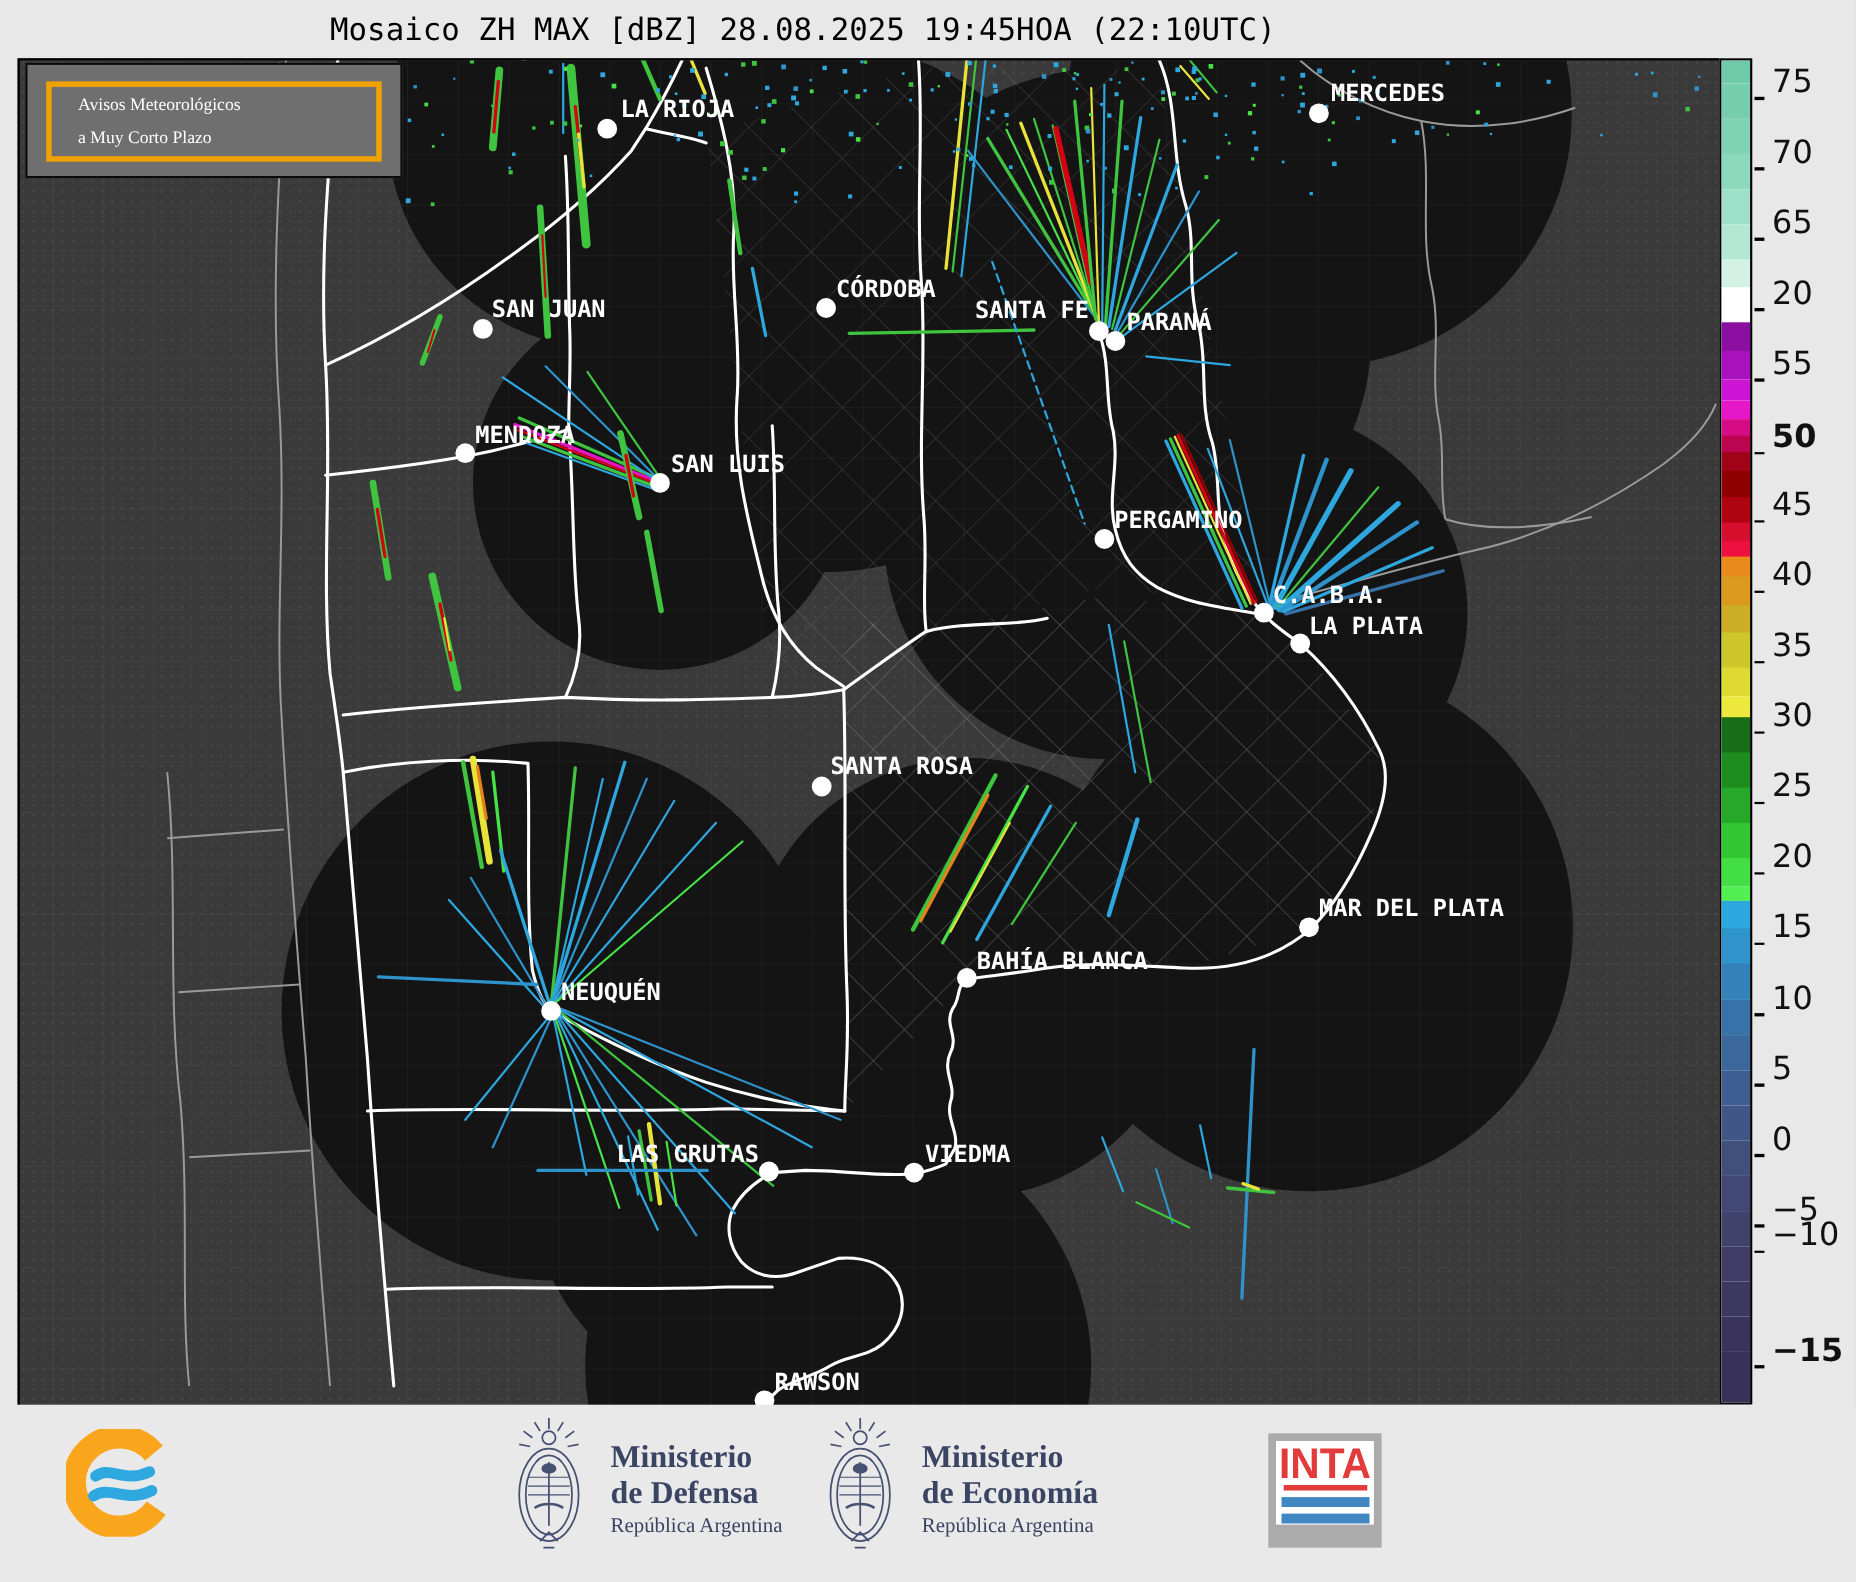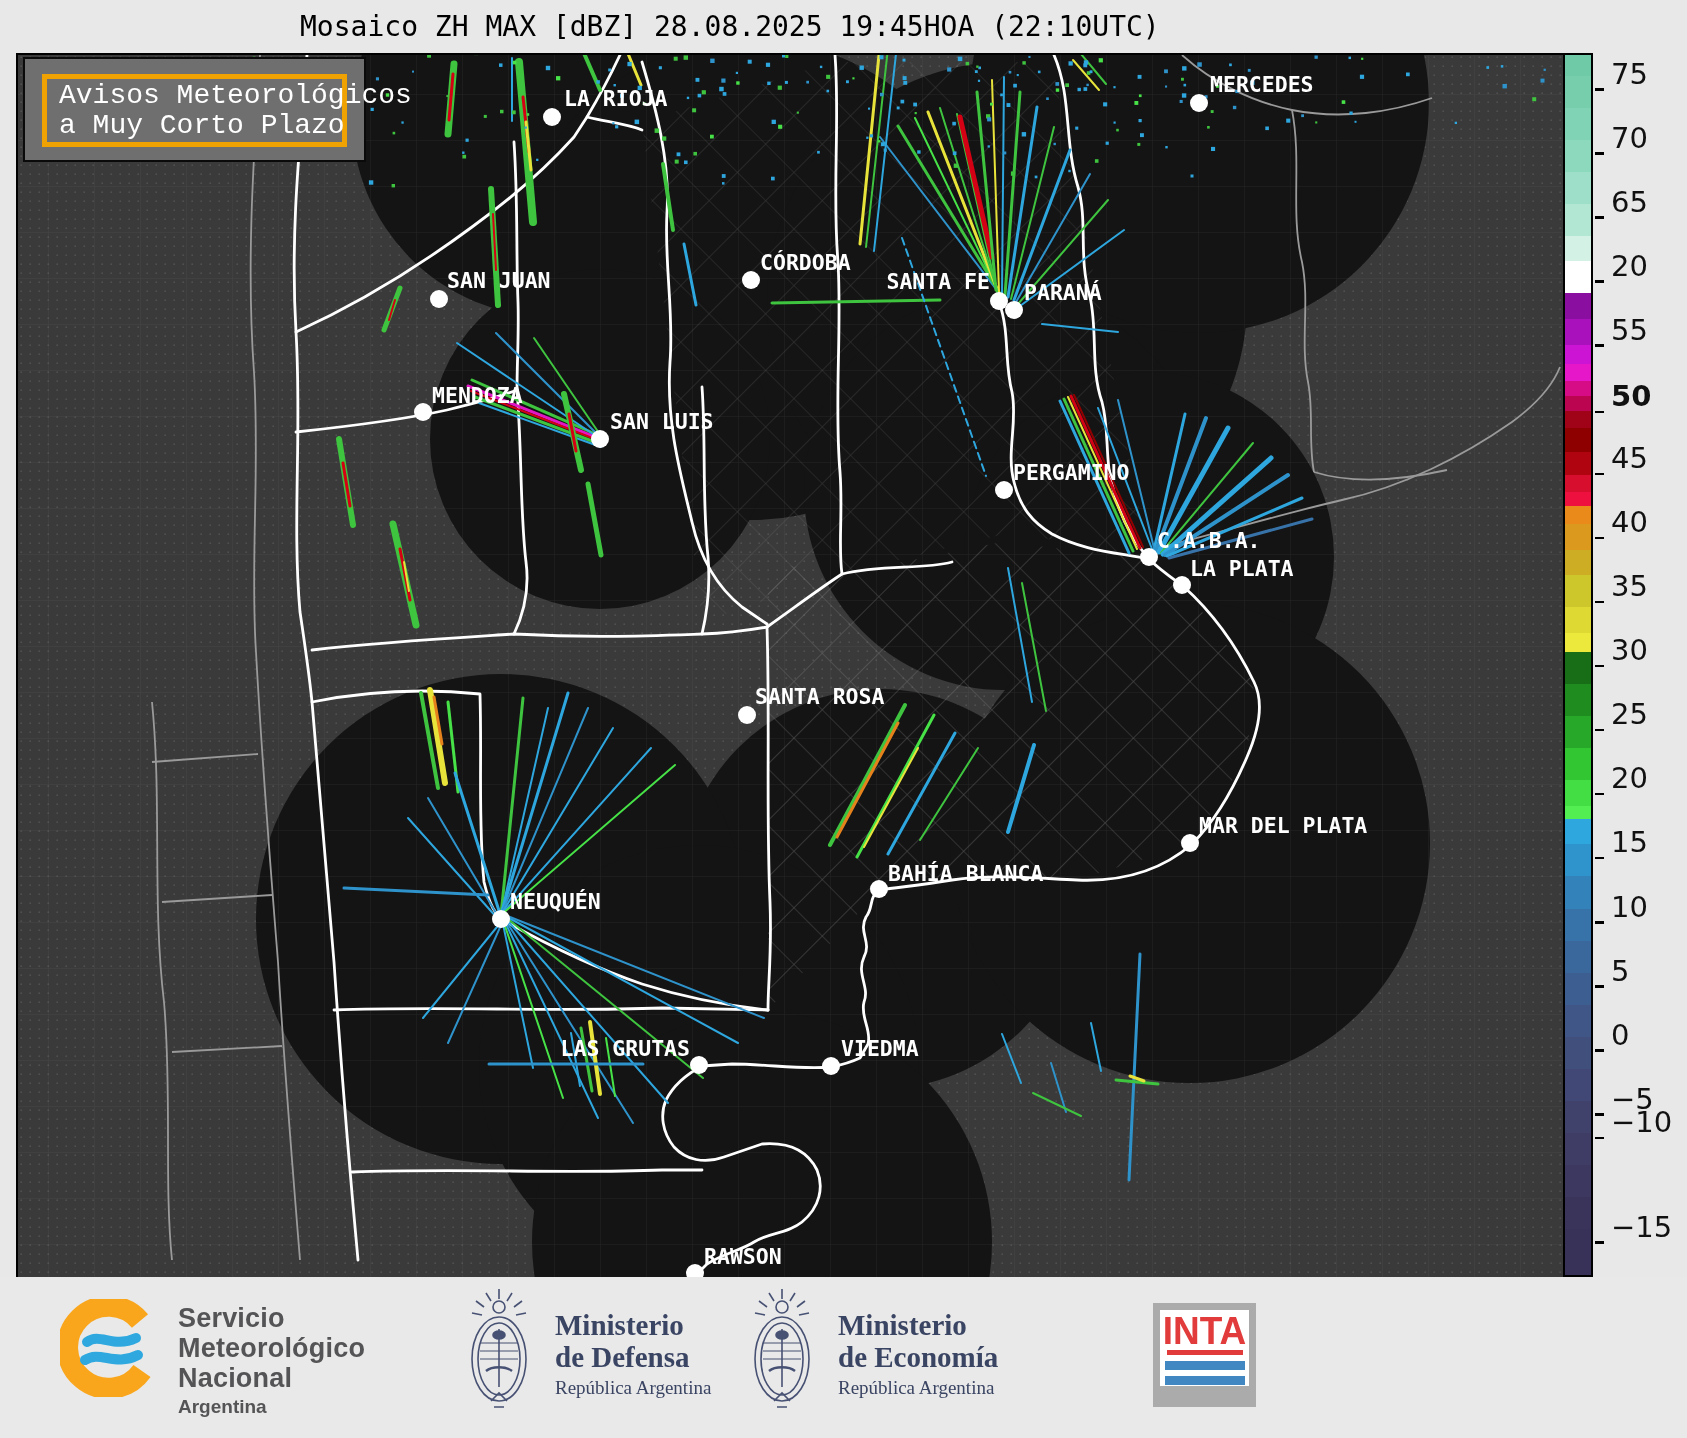--- a/index.html
+++ b/index.html
@@ -10,22 +10,22 @@
   #title{left:300px;top:10px;font-family:"DejaVu Sans Mono",monospace;
          font-size:28px;color:#000;white-space:pre;}
   
   #map-frame{left:16px;top:53px;width:1545px;height:1224px;border:2px solid #000;
              box-sizing:content-box;background:#3A3A3A;}
   #map-svg{position:absolute;left:0;top:0;}
   
   #badge{left:5px;top:2px;width:339px;height:101px;background:#6F6F6F;border:2px solid #0a0a0a;}
   #badge-inner{position:absolute;left:17px;top:15px;right:17px;bottom:13px;
                border:5px solid #F0A202;color:#fff;
-               font-family:Liberation Mono, monospace;font-size:28px;line-height:30px;
-               padding:2px 12px;white-space:nowrap;}
+               font-family:Liberation Serif, serif;font-size:16px;line-height:30px;
+               padding:2px 24px;white-space:nowrap;}
   
   #colorbar{left:1563px;top:53px;width:30px;height:1224px;border:2px solid #000;
             box-sizing:border-box;background:#fff;overflow:hidden;}
   .cb-seg{position:absolute;left:0;width:100%;}
   #cb-ticks{left:1595px;top:53px;width:90px;height:1224px;pointer-events:none;}
   .tick{position:absolute;left:0;transform:translateY(-50%);display:flex;align-items:flex-end;}
   .tick .tl{display:inline-block;width:9px;height:2.5px;background:#000;}
   .tick .tv{margin-left:7px;font-size:29px;color:#111;font-family:"DejaVu Sans",sans-serif;}
   
   #footer{left:0;top:1277px;width:1687px;height:161px;background:#E9E9E9;}
@@ -793,39 +793,33 @@
         <span class="tv">0</span>
       </div>
       <div class="tick" style="top: 1045.7px;">
         <span class="tl"></span>
         <span class="tv">−5</span>
       </div>
       <div class="tick" style="top: 1069px;">
         <span class="tl"></span>
         <span class="tv">−10</span>
       </div>
-      <div class="tick" style="top: 1173.9px;">
+      <div class="tick" style="top: 1173.9px; font-weight: bold;">
         <span class="tl"></span>
         <span class="tv">−15</span>
       </div>
     </div>
 
   <div id="footer" class="abs">
 
     <svg class="abs" style="left:60px;top:22px" width="98" height="98" viewBox="0 0 98 98">
       <path d="M80,22 A41,41 0 1 0 82,72" stroke="#F9A61C" stroke-width="21" fill="none"></path>
       <path d="M27,43 C40,33 53,50 76,39" stroke="#2FA8DF" stroke-width="10" fill="none" stroke-linecap="round"></path>
       <path d="M25,61 C40,51 55,68 78,56" stroke="#2FA8DF" stroke-width="10" fill="none" stroke-linecap="round"></path>
     </svg>
-    <div class="abs smn-text">
-      <div class="big">Servicio</div>
-      <div class="big">Meteorológico</div>
-      <div class="big">Nacional</div>
-      <div class="small">Argentina</div>
-    </div>
 
     <svg class="abs" style="left:464px;top:10px" width="70" height="128" viewBox="0 0 70 128" stroke="#475173" fill="none" stroke-width="1.6">
       <g>
         <path d="M35,12 V2 M27,14 L22,6 M43,14 L48,6 M20,20 L12,14 M50,20 L58,14 M18,28 L8,26 M52,28 L62,26"></path>
         <circle cx="35" cy="20" r="6"></circle>
         <ellipse cx="35" cy="72" rx="27" ry="42"></ellipse>
         <ellipse cx="35" cy="72" rx="21" ry="36"></ellipse>
         <path d="M16,56 H54 M16,64 H54 M16,72 H54" stroke-width="1"></path>
         <path d="M35,42 V100"></path>
         <ellipse cx="35" cy="48" rx="6" ry="4" fill="#475173"></ellipse>

